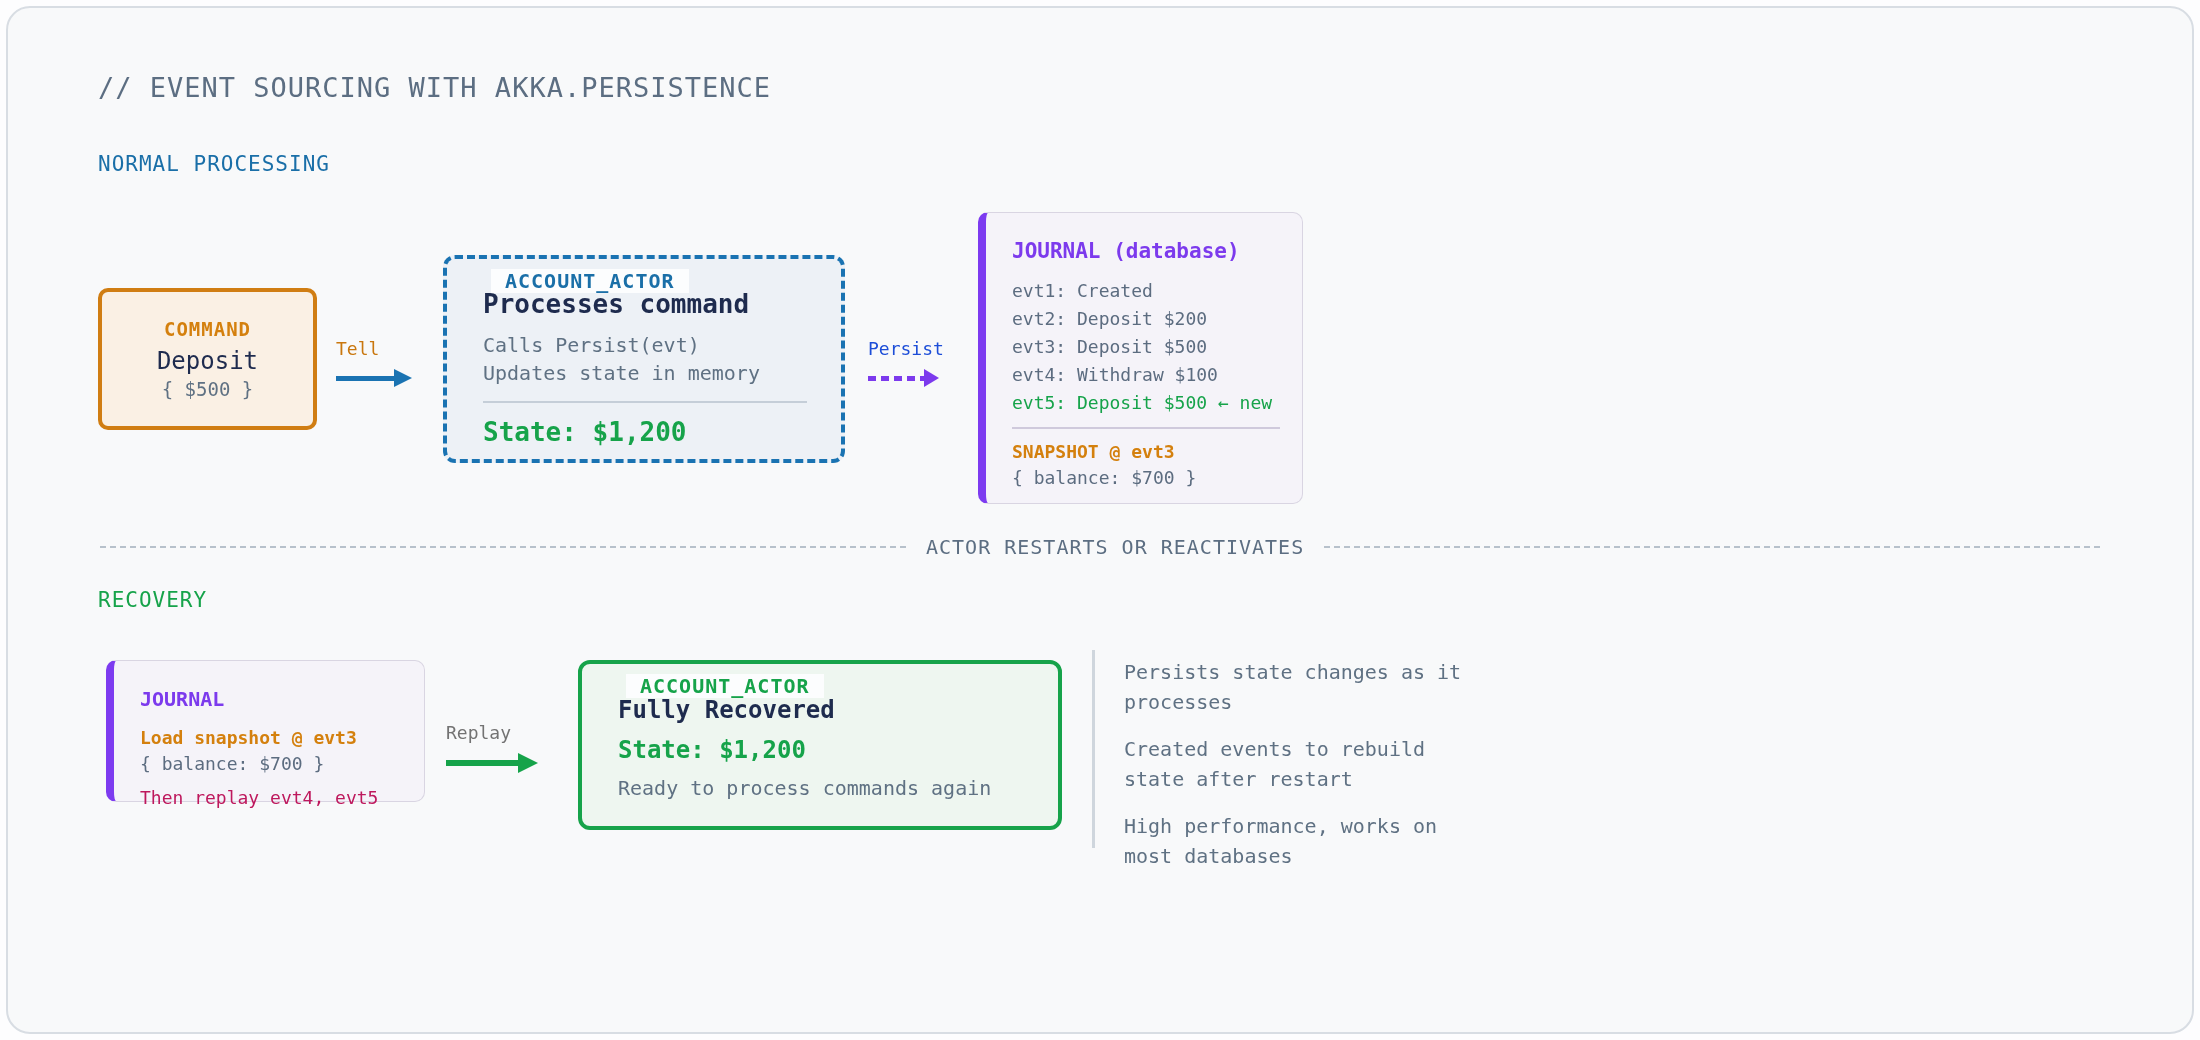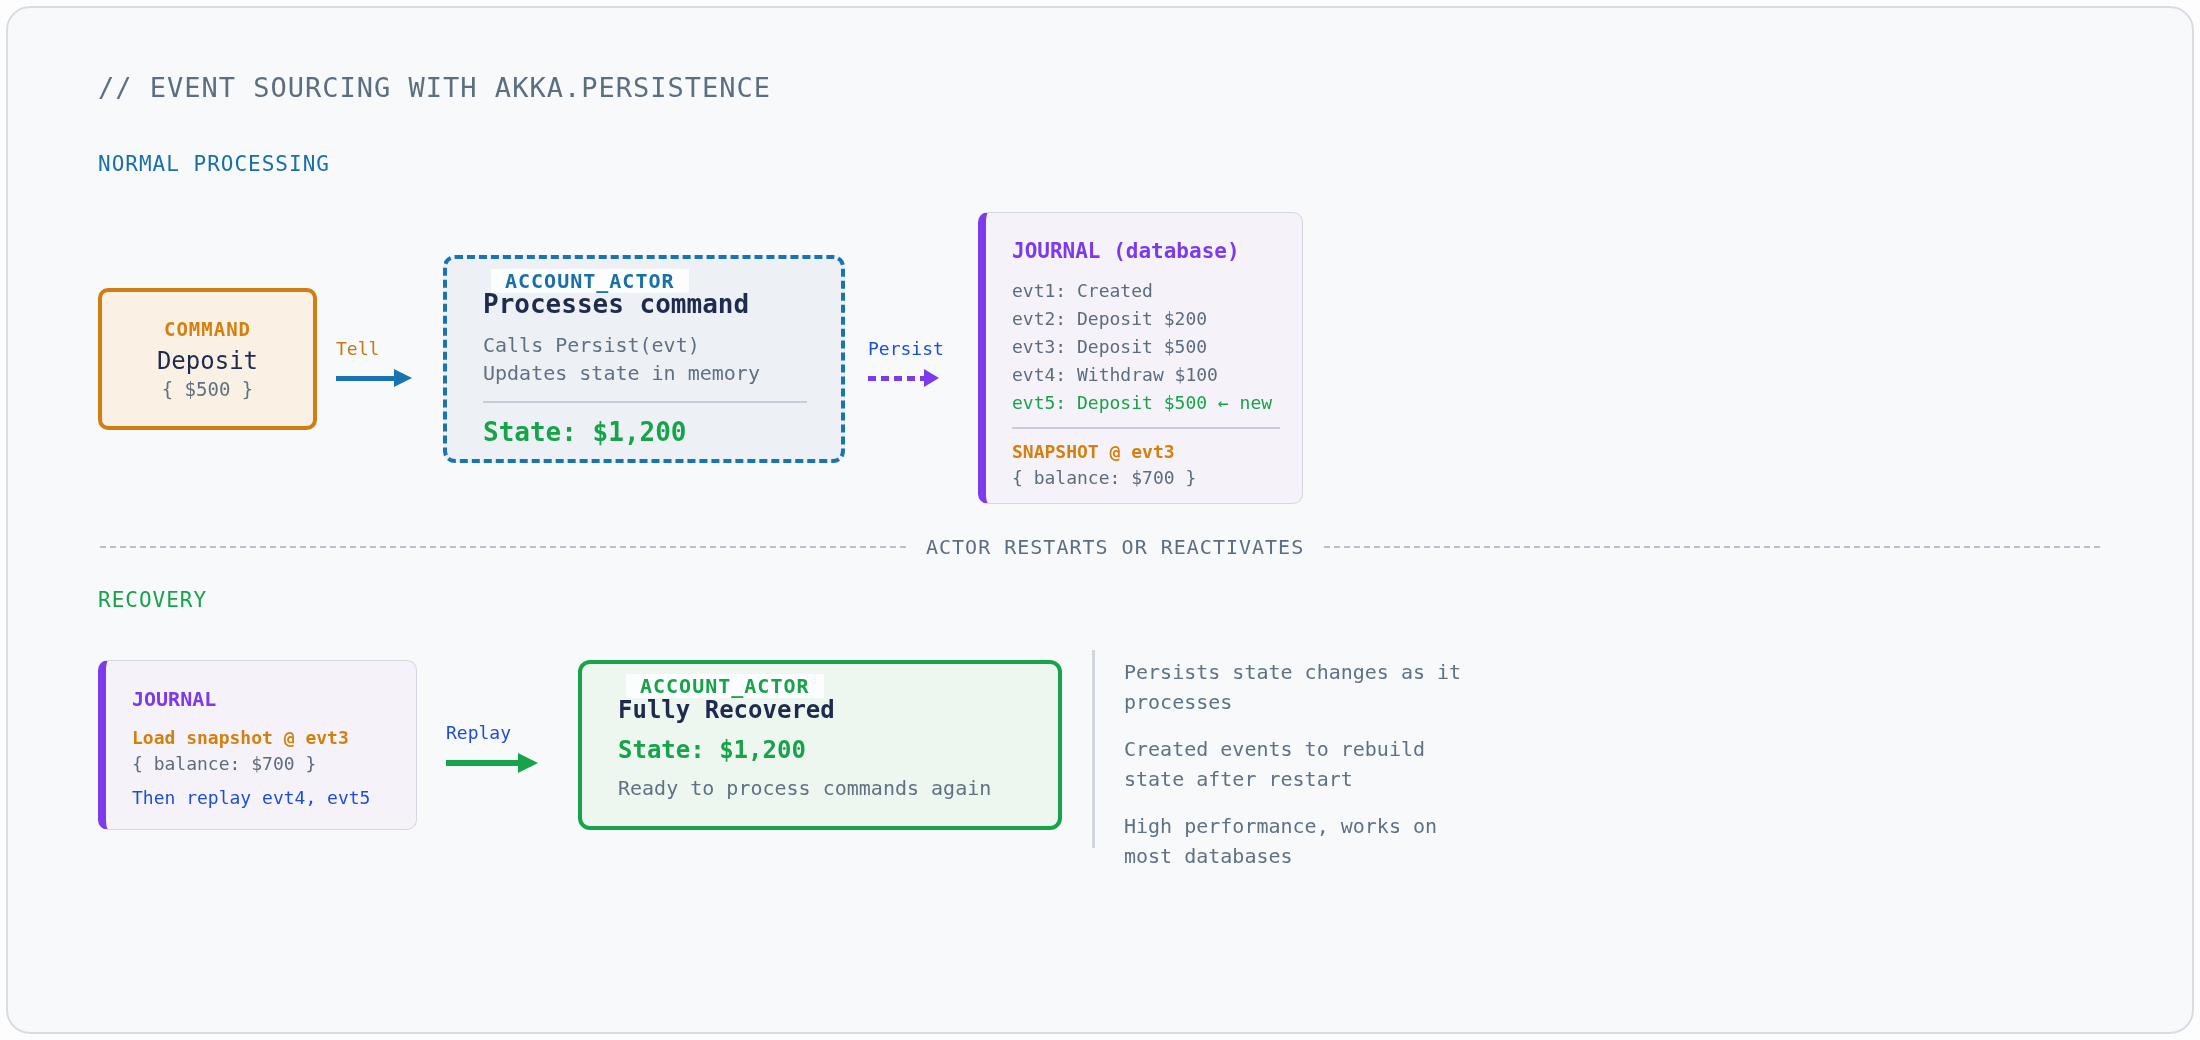--- a/index.html
+++ b/index.html
@@ -73,21 +73,21 @@
 
   .persist-arrow { left: 868px; top: 338px; width: 92px; }
   .persist-arrow .arrow-label { color: #1d4ed8; }
   .persist-arrow .arrow-line {
     width: 56px; height: 5px;
     background: repeating-linear-gradient(90deg, #7c3aed 0 8px, transparent 8px 13px);
   }
   .persist-arrow .arrow-head { border-left: 15px solid #7c3aed; }
 
   .replay-arrow { left: 446px; top: 722px; width: 104px; }
-  .replay-arrow .arrow-label { color: #1d4ed8; }
+  .replay-arrow .arrow-label { color: #737373; }
   .replay-arrow .arrow-line { width: 72px; height: 6px; background: #16a34a; }
   .replay-arrow .arrow-head {
     border-top: 10px solid transparent;
     border-bottom: 10px solid transparent;
     border-left: 20px solid #16a34a;
   }
 
   
   .actor-box {
     border-radius: 12px;
@@ -139,27 +139,27 @@
   }
   .journal-title { font-size: 21px; font-weight: bold; color: #7c3aed; white-space: nowrap; }
   .journal-events { margin-top: 14px; }
   .journal-event { font-size: 18px; color: #5c6c80; line-height: 28px; white-space: nowrap; }
   .journal-event.highlight { color: #16a34a; }
   .journal-divider { border: none; border-top: 2px solid #cfc9dc; margin: 10px 0 12px 0; }
   .journal-snap-label { font-size: 18px; font-weight: bold; color: #d4800e; white-space: nowrap; }
   .journal-snap-value { font-size: 18px; color: #5c6c80; margin-top: 5px; white-space: nowrap; }
 
   .journal-recovery {
-    left: 98px; top: 660px; width: 319px; height: 170px;
+    left: 106px; top: 660px; width: 319px; height: 142px;
     padding: 26px 20px 16px 26px;
   }
   .journal-recovery .journal-title { font-size: 20px; }
   .jr-line1 { font-size: 18px; font-weight: bold; color: #d4800e; margin-top: 16px; white-space: nowrap; }
   .jr-line2 { font-size: 18px; color: #5c6c80; margin-top: 5px; white-space: nowrap; }
-  .jr-line3 { font-size: 18px; color: #1d4ed8; margin-top: 13px; white-space: nowrap; }
+  .jr-line3 { font-size: 18px; color: #be185d; margin-top: 13px; white-space: nowrap; }
 
   
   .restart-divider {
     left: 100px; right: 100px; top: 536px; height: 22px;
     display: flex; align-items: center;
   }
   .dash-seg { border-top: 2px dashed #b7c1cb; height: 0; }
   .dash-left { width: 806px; }
   .dash-right { flex: 1; }
   .restart-label {

